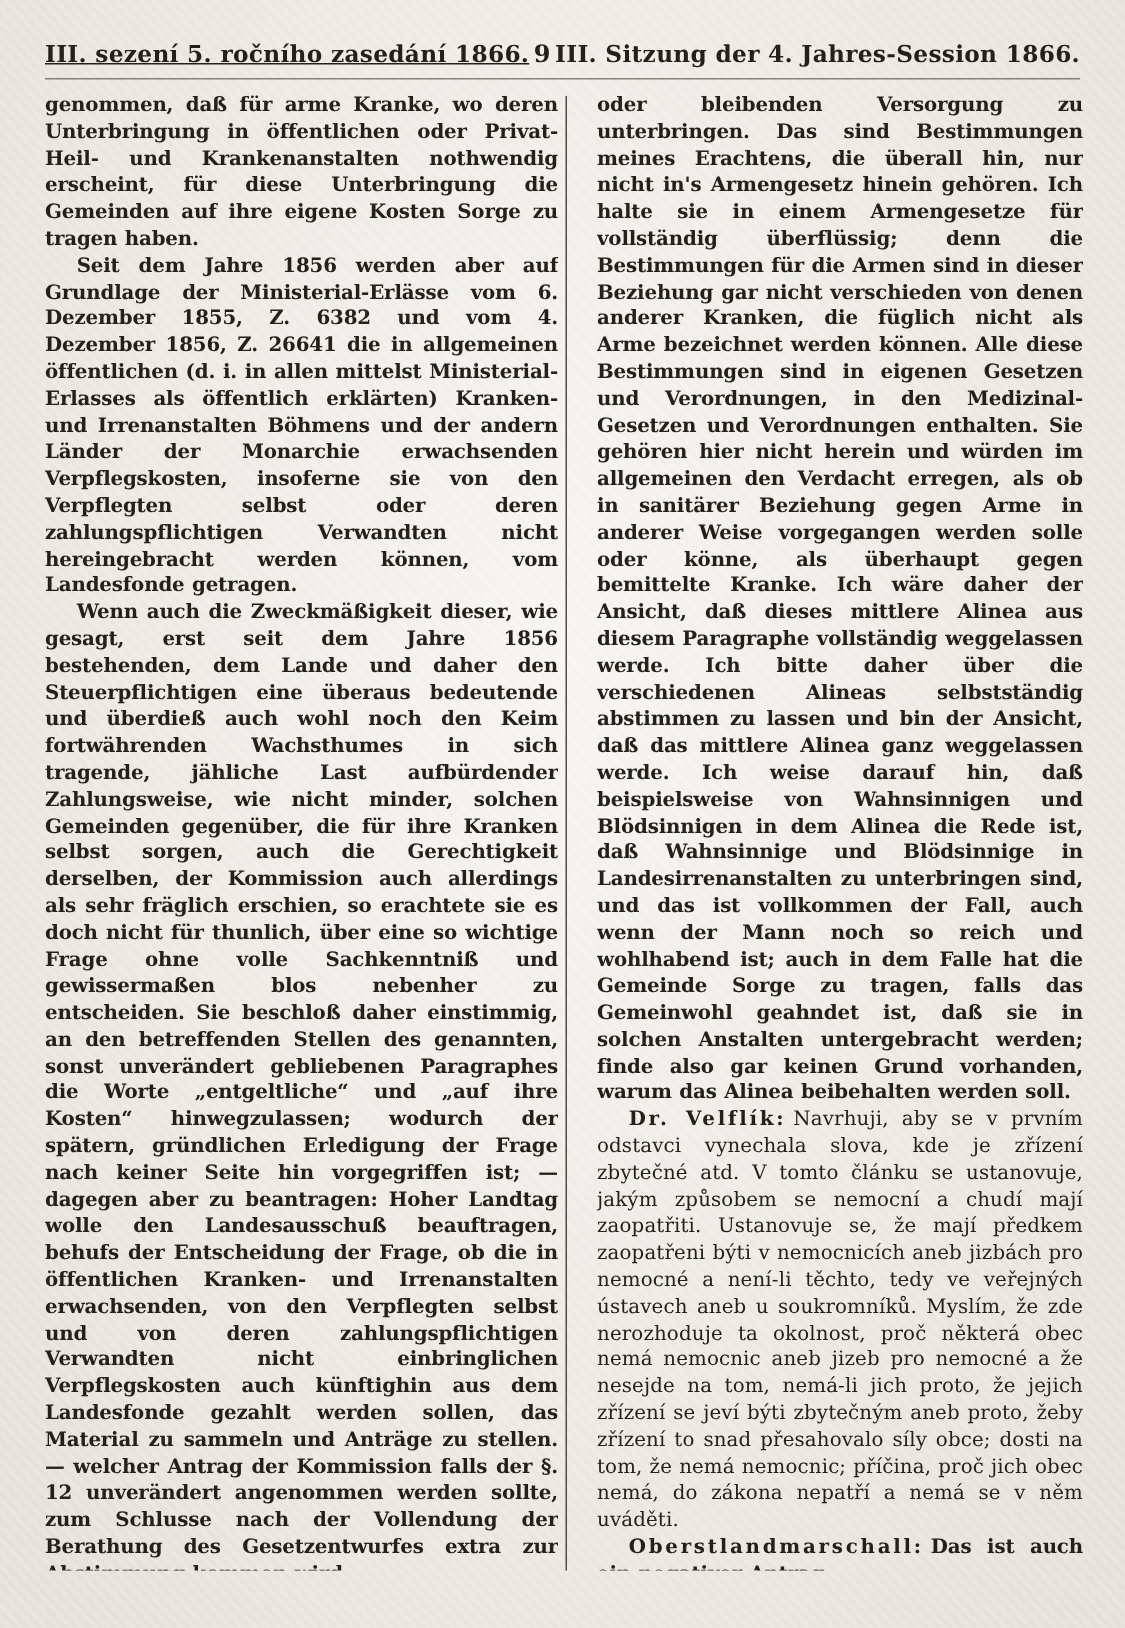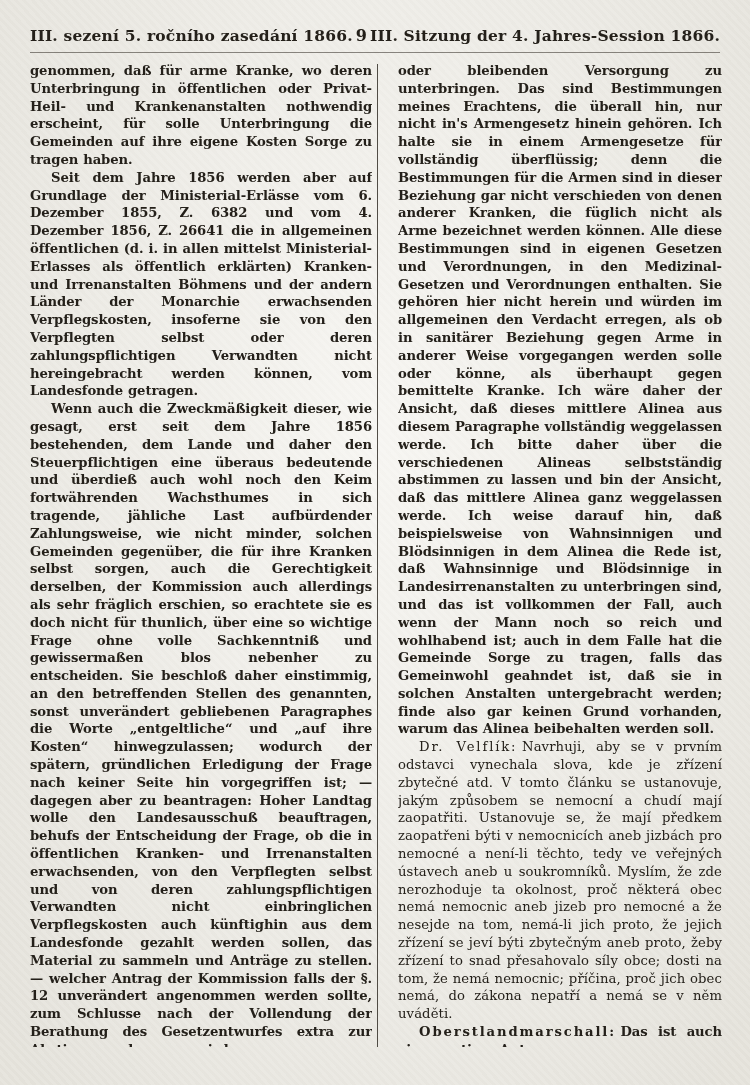--- a/index.html
+++ b/index.html
@@ -18,21 +18,21 @@
       #f0eee7;
     color: #24201a;
     box-sizing: border-box;
   }
   .header {
     position: absolute; top: 26px; left: 30px; right: 30px;
     display: flex; align-items: baseline;
     font-size: 15.5px; font-weight: 700;
     white-space: nowrap;
   }
-  .h-left  { width: 330px; text-align: right; letter-spacing: 0.2px; }
+  .h-left  { width: 330px; text-align: right; letter-spacing: 0.2px; text-decoration: underline; }
   .h-num   { width: 56px;  text-align: center; font-size: 16px; }
   .h-right { flex: 1; text-align: center; letter-spacing: 0.2px; }
   .header-rule {
     position: absolute; top: 52px; left: 30px; right: 30px;
     height: 1px; background: rgba(50,44,36,0.55);
   }
   .columns {
     position: absolute; top: 62px; left: 30px; right: 28px; bottom: 38px;
     display: flex;
   }
@@ -60,40 +60,40 @@
     word-spacing: 0.5px;
   }
   .p-antiqua {
     font-weight: 400;
     letter-spacing: 0.1px;
   }
   .speaker {
     letter-spacing: 0.14em;
     margin-right: 0.35em;
   }
-  .p-antiqua .speaker { font-weight: 400; }
+  .p-antiqua .speaker { font-weight: 700; }
 </style>
 </head>
 <body>
 
 <div class="page">
 
   <div class="header">
     <div class="h-left">III. sezení 5. ročního zasedání 1866.</div>
     <div class="h-num">9</div>
     <div class="h-right">III. Sitzung der 4. Jahres-Session 1866.</div>
   </div>
 
   <div class="header-rule"></div>
 
   <div class="columns">
 
     <section class="col col-left">
       <p class="para p-fraktur">
-        <span>genommen, daß für arme Kranke, wo deren Unterbringung in öffentlichen oder Privat-Heil- und Krankenanstalten nothwendig erscheint, für solle Unterbringung die Gemeinden auf ihre eigene Kosten Sorge zu tragen haben.</span>
+        <span>genommen, daß für arme Kranke, wo deren Unterbringung in öffentlichen oder Privat-Heil- und Krankenanstalten nothwendig erscheint, für diese Unterbringung die Gemeinden auf ihre eigene Kosten Sorge zu tragen haben.</span>
       </p>
       <p class="para p-fraktur indent">
         <span>Seit dem Jahre 1856 werden aber auf Grundlage der Ministerial-Erlässe vom 6. Dezember 1855, Z. 6382 und vom 4. Dezember 1856, Z. 26641 die in allgemeinen öffentlichen (d. i. in allen mittelst Ministerial-Erlasses als öffentlich erklärten) Kranken- und Irrenanstalten Böhmens und der andern Länder der Monarchie erwachsenden Verpflegskosten, insoferne sie von den Verpflegten selbst oder deren zahlungspflichtigen Verwandten nicht hereingebracht werden können, vom Landesfonde getragen.</span>
       </p>
       <p class="para p-fraktur indent">
         <span>Wenn auch die Zweckmäßigkeit dieser, wie gesagt, erst seit dem Jahre 1856 bestehenden, dem Lande und daher den Steuerpflichtigen eine überaus bedeutende und überdieß auch wohl noch den Keim fortwährenden Wachsthumes in sich tragende, jähliche Last aufbürdender Zahlungsweise, wie nicht minder, solchen Gemeinden gegenüber, die für ihre Kranken selbst sorgen, auch die Gerechtigkeit derselben, der Kommission auch allerdings als sehr fräglich erschien, so erachtete sie es doch nicht für thunlich, über eine so wichtige Frage ohne volle Sachkenntniß und gewissermaßen blos nebenher zu entscheiden. Sie beschloß daher einstimmig, an den betreffenden Stellen des genannten, sonst unverändert gebliebenen Paragraphes die Worte „entgeltliche“ und „auf ihre Kosten“ hinwegzulassen; wodurch der spätern, gründlichen Erledigung der Frage nach keiner Seite hin vorgegriffen ist; — dagegen aber zu beantragen: Hoher Landtag wolle den Landesausschuß beauftragen, behufs der Entscheidung der Frage, ob die in öffentlichen Kranken- und Irrenanstalten erwachsenden, von den Verpflegten selbst und von deren zahlungspflichtigen Verwandten nicht einbringlichen Verpflegskosten auch künftighin aus dem Landesfonde gezahlt werden sollen, das Material zu sammeln und Anträge zu stellen. — welcher Antrag der Kommission falls der §. 12 unverändert angenommen werden sollte, zum Schlusse nach der Vollendung der Berathung des Gesetzentwurfes extra zur Abstimmung kommen wird.</span>
       </p>
 
     </section>
 

